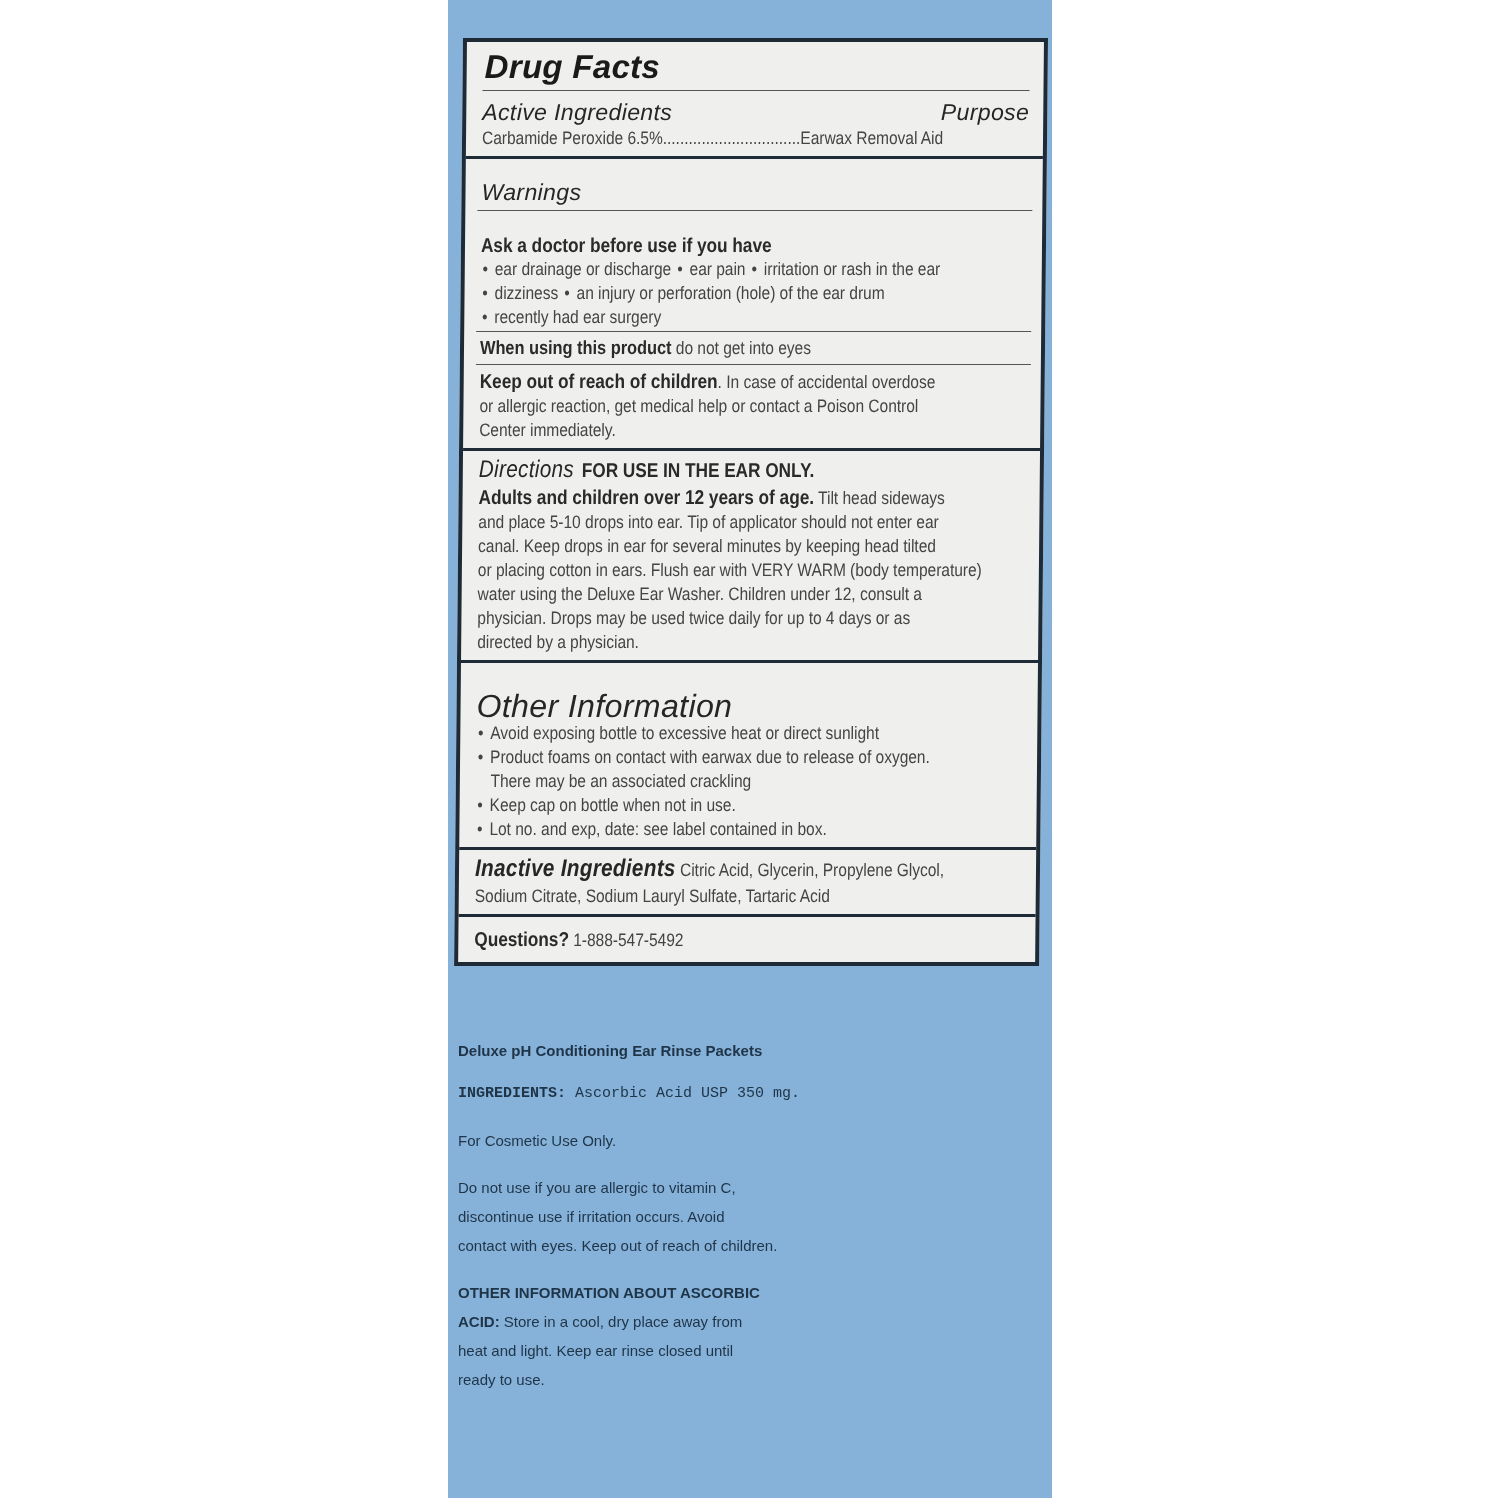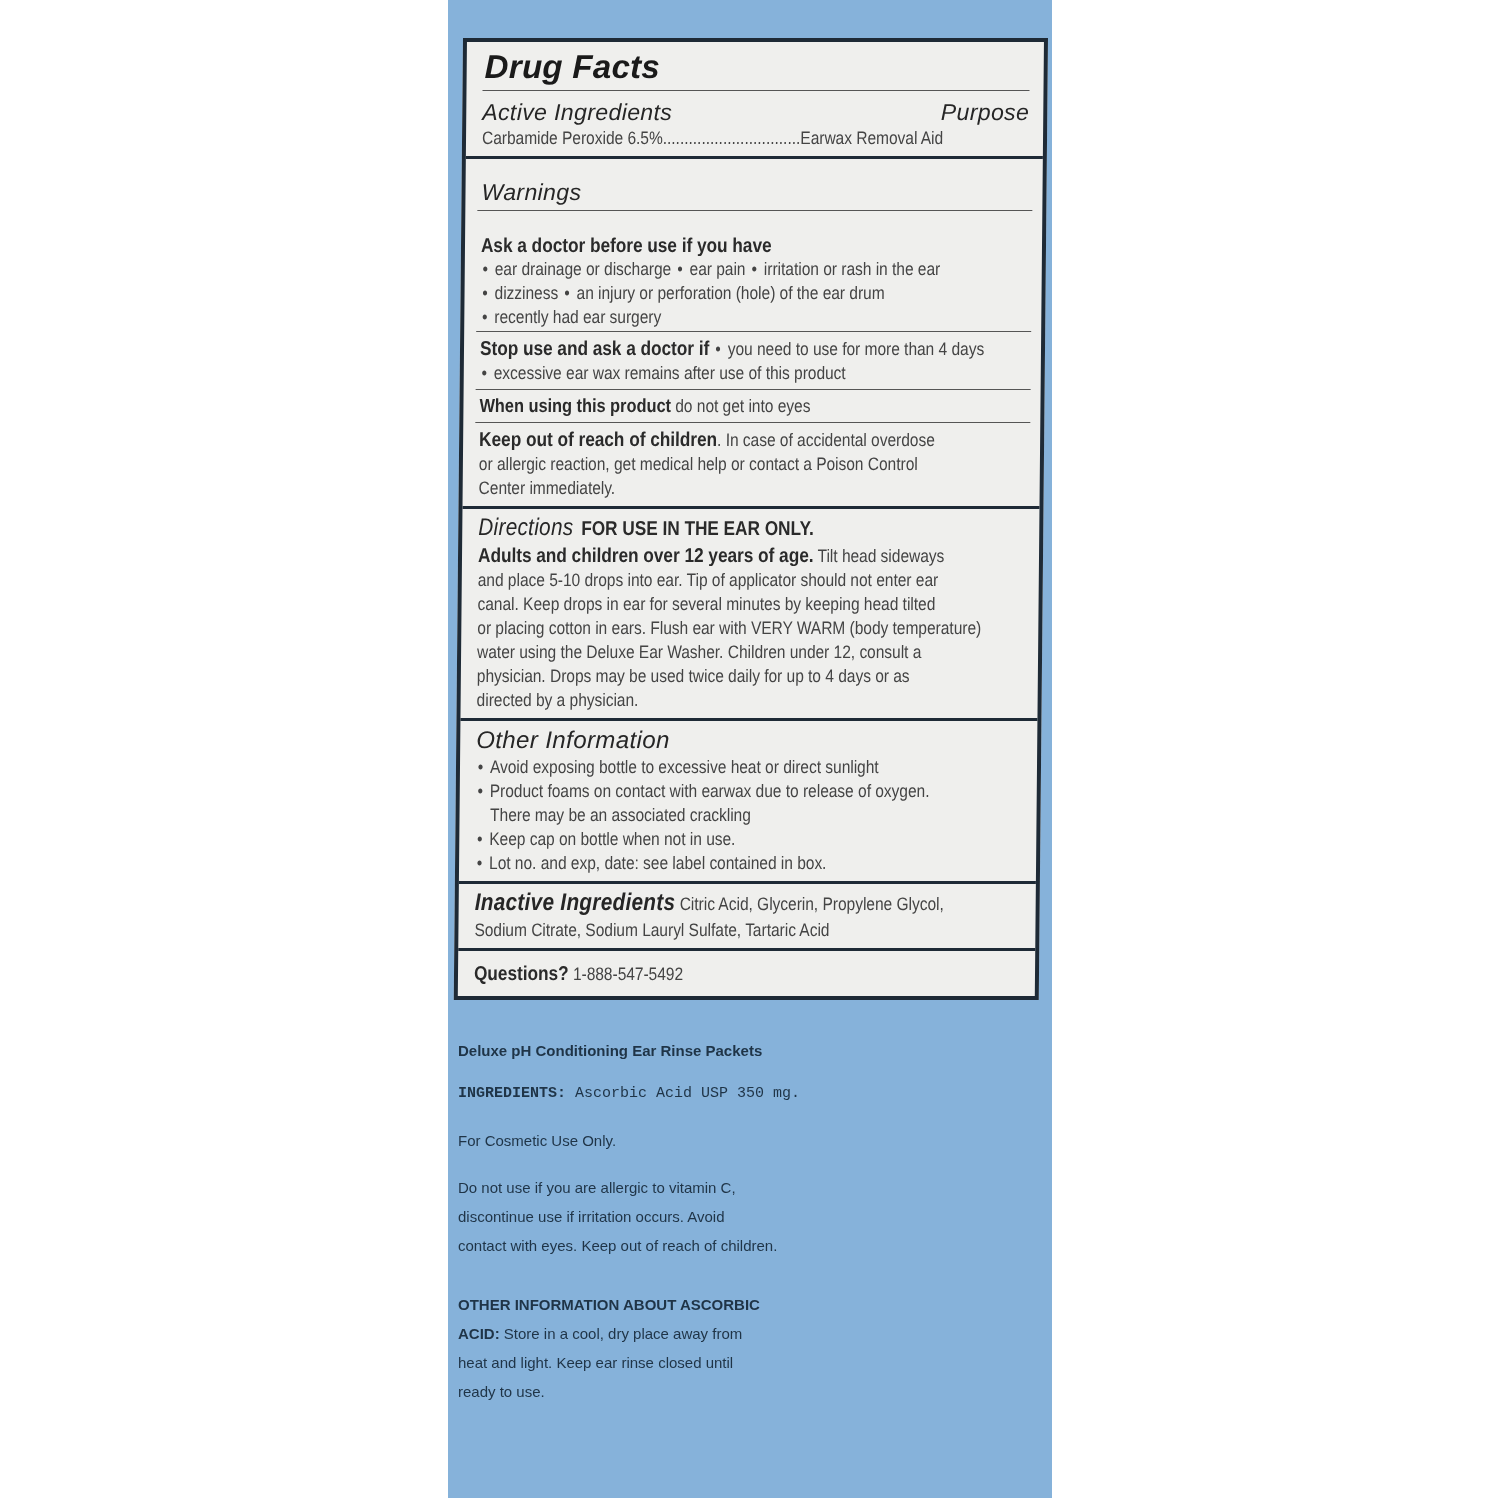--- a/index.html
+++ b/index.html
@@ -98,29 +98,20 @@
       </div>
       <div class="txt">
         <span class="bul">dizziness</span>
         <span class="bul">an injury or perforation (hole) of the ear drum</span>
       </div>
       <div class="txt">
         <span class="bul">recently had ear surgery</span>
       </div>
     </div>
 
-    <div class="sub">
-      <div class="txt wide">
-        <span class="bold" style="font-size:20px;">Stop use and ask a doctor if</span>
-        <span class="bul">you need to use for more than 4 days</span>
-      </div>
-      <div class="txt">
-        <span class="bul">excessive ear wax remains after use of this product</span>
-      </div>
-    </div>
 
     <div class="sub">
       <div class="txt">
         <span class="bold" style="font-size:19px;">When using this product</span>
         <span>do not get into eyes</span>
       </div>
     </div>
 
     <div class="sub">
       <div class="txt"><span class="bold" style="font-size:20px;">Keep out of reach of children</span><span>. In case of accidental overdose</span></div>
@@ -140,21 +131,21 @@
     </div>
     <div class="txt">and place 5-10 drops into ear. Tip of applicator should not enter ear</div>
     <div class="txt">canal. Keep drops in ear for several minutes by keeping head tilted</div>
     <div class="txt">or placing cotton in ears. Flush ear with VERY WARM (body temperature)</div>
     <div class="txt">water using the Deluxe Ear Washer. Children under 12, consult a</div>
     <div class="txt">physician. Drops may be used twice daily for up to 4 days or as</div>
     <div class="txt">directed by a physician.</div>
   </div>
 
   <div class="sec">
-    <div class="h" style="font-size:24px; line-height:30px;">Other Information</div>
+    <div class="h" style="font-size:32px; line-height:30px;margin-top:24px;">Other Information</div>
     <div class="txt"><span class="bul">Avoid exposing bottle to excessive heat or direct sunlight</span></div>
     <div class="txt"><span class="bul">Product foams on contact with earwax due to release of oxygen.</span></div>
     <div class="txt indent">There may be an associated crackling</div>
     <div class="txt"><span class="bul">Keep cap on bottle when not in use.</span></div>
     <div class="txt"><span class="bul">Lot no. and exp, date: see label contained in box.</span></div>
   </div>
 
   <div class="sec">
     <div class="txt" style="line-height:28px;">
       <span class="h b" style="font-size:24px;">Inactive Ingredients</span>
@@ -170,18 +161,18 @@
     </div>
   </div>
 </div>
 
 <div class="blue-text" style="top:1036px;">
   <p class="bb" style="margin-bottom:14px;">Deluxe pH Conditioning Ear Rinse Packets</p>
   <p style="margin-bottom:18px;font-family:Liberation Mono, monospace;"><span class="bb">INGREDIENTS:</span> <span>Ascorbic Acid USP 350 mg.</span></p>
   <p style="margin-bottom:18px;">For Cosmetic Use Only.</p>
   <p>Do not use if you are allergic to vitamin C,</p>
   <p>discontinue use if irritation occurs. Avoid</p>
-  <p style="margin-bottom:30px;">contact with eyes. Keep out of reach of children.</p>
+  <p style="margin-bottom:18px;">contact with eyes. Keep out of reach of children.</p>
   <p class="bb">OTHER INFORMATION ABOUT ASCORBIC</p>
   <p><span class="bb">ACID:</span> <span>Store in a cool, dry place away from</span></p>
   <p>heat and light. Keep ear rinse closed until</p>
   <p>ready to use.</p>
 </div>
 
 </body></html>

